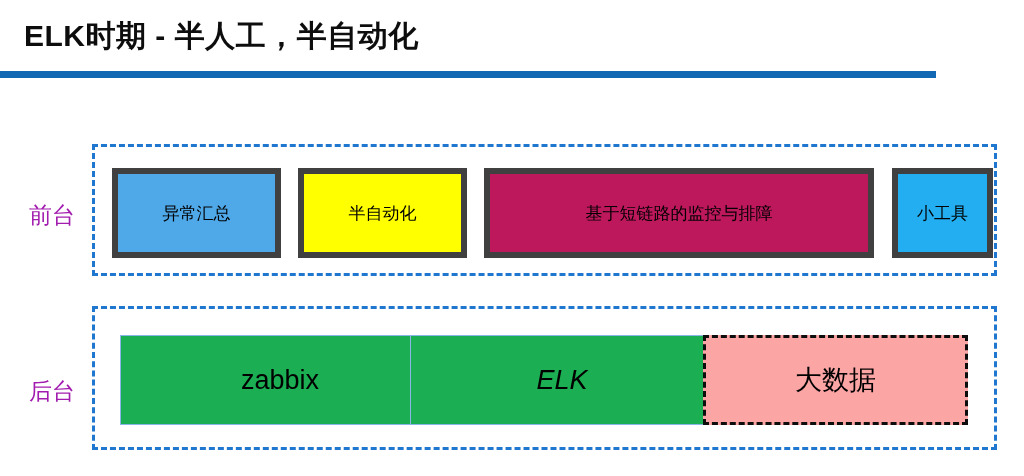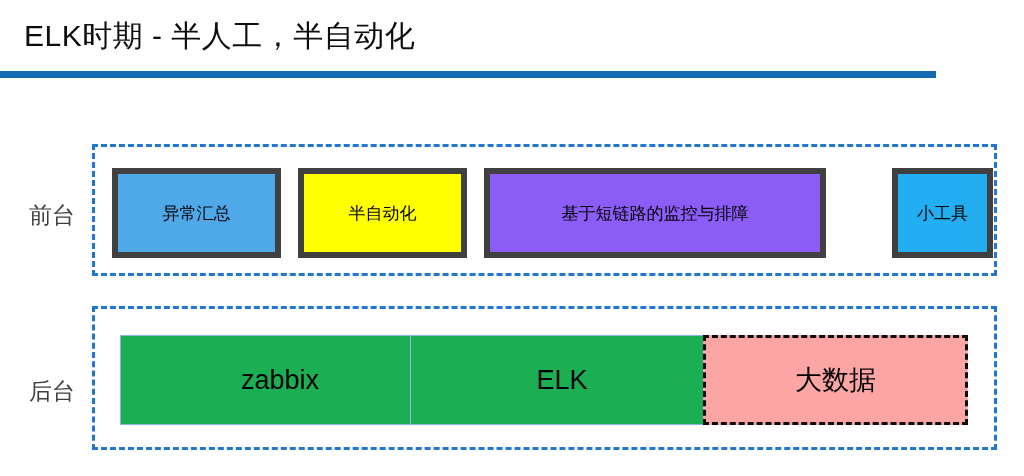--- a/index.html
+++ b/index.html
@@ -16,21 +16,21 @@
     color: #000000;
   }
 
   
   #slide-title {
     position: absolute;
     left: 24px;
     top: 16px;
     font-size: 30px;
     line-height: 40px;
-    font-weight: 400;
+    font-weight: 700;
     letter-spacing: 0.5px;
     color: #0d0d0d;
     white-space: nowrap;
   }
   #title-rule {
     position: absolute;
     left: 0px;
     top: 71px;
     width: 936px;
     height: 7px;
@@ -38,21 +38,21 @@
   }
 
   
   .row-label {
     position: absolute;
     left: 16px;
     width: 72px;
     text-align: center;
     font-size: 23px;
     line-height: 30px;
-    color: #404040;
+    color: #a21caf;
     white-space: nowrap;
   }
   #label-front { top: 200px; }
   #label-back  { top: 376px; }
 
   
   .group-box {
     position: absolute;
     left: 92px;
     width: 905px;
@@ -88,25 +88,25 @@
   }
   .card-bottom {
     top: 335px;
     height: 90px;
     border: 1px solid #8ab6e7;
     font-size: 27px;
   }
 
   #card-exception   { left: 112px; width: 169px; background: #4fa8e8; }
   #card-userservice { left: 298px; width: 169px; background: #ffff00; }
-  #card-monitoring  { left: 484px; width: 342px; background: #8b5cf6; }
+  #card-monitoring  { left: 484px; width: 390px; background: #be185d; }
   #card-tools       { left: 892px; width: 101px;  background: #22aef0; }
 
   #card-zabbix  { left: 120px; width: 320px; background: #1bae53; }
-  #card-elk     { left: 410px; width: 304px; background: #1bae53; }
+  #card-elk     { left: 410px; width: 304px; background: #1bae53; font-style: italic; }
   #card-bigdata {
     left: 703px;
     width: 265px;
     background: #fca5a5;
     border: 3px dashed #0d0d0d;
     font-size: 27px;
   }
 </style>
 </head>
 <body>

